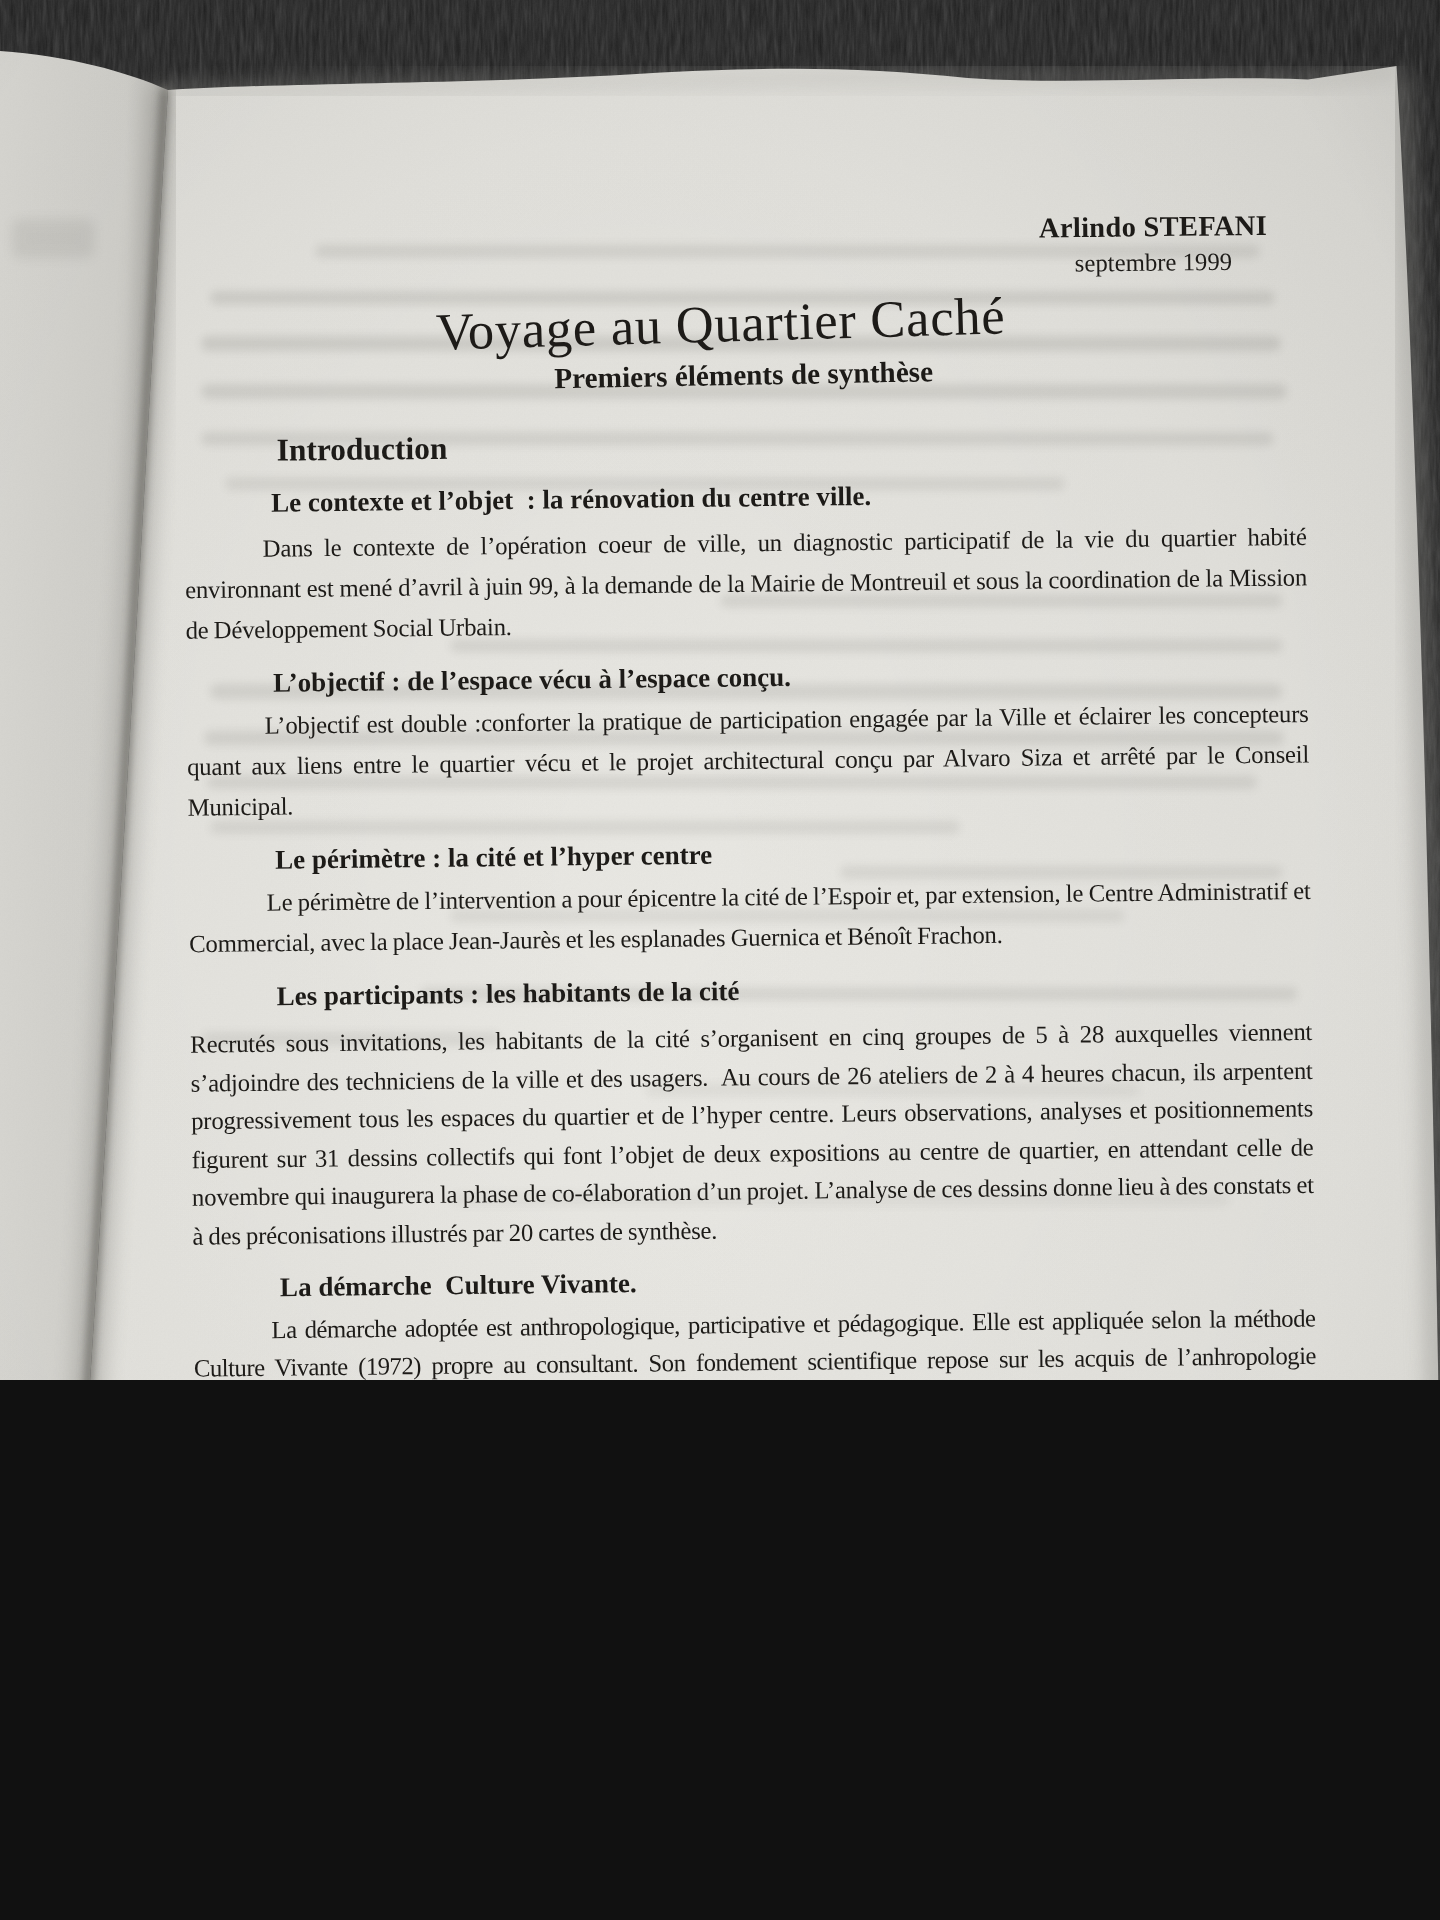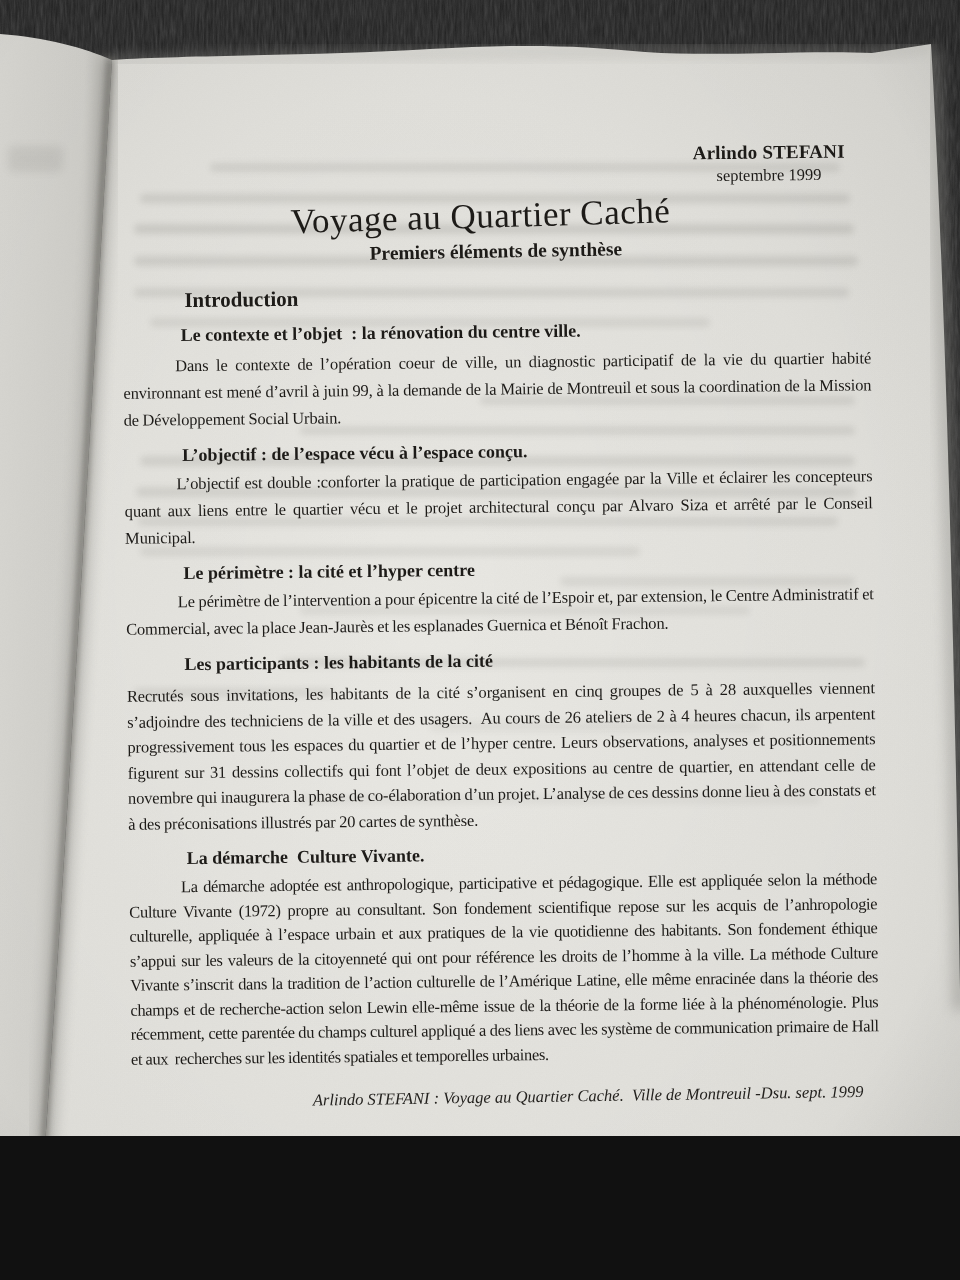--- a/index.html
+++ b/index.html
@@ -1,16 +1,16 @@
 <!DOCTYPE html>
 <html><head>
 <meta charset="utf-8">
 <style>
   html,body{margin:0;padding:0;background:#111;}
-  .canvas{position:relative;width:960px;height:1136px;overflow:hidden;background:#f97316;
+  .canvas{position:relative;width:960px;height:920px;overflow:hidden;background:#f97316;
           font-family:"Liberation Serif","DejaVu Serif",serif;text-decoration:underline;}
   .bg-svg{position:absolute;inset:0;z-index:0;}
   .ghosts{position:absolute;inset:0;z-index:1;}
   .ghosts div{position:absolute;background:#41403a;border-radius:5px;filter:blur(3px);}
   .content{position:absolute;left:126px;top:0;width:748px;z-index:2;color:#1d1b18;
            transform:rotate(-0.65deg);transform-origin:420px 620px;}
   .hdr{margin-top:144px;text-align:right;padding-right:24px;}
   .hdr .inner{display:inline-block;text-align:center;}
   .author{font-size:19px;font-weight:bold;letter-spacing:.2px;}
   .date{font-size:16.5px;margin-top:2px;}

